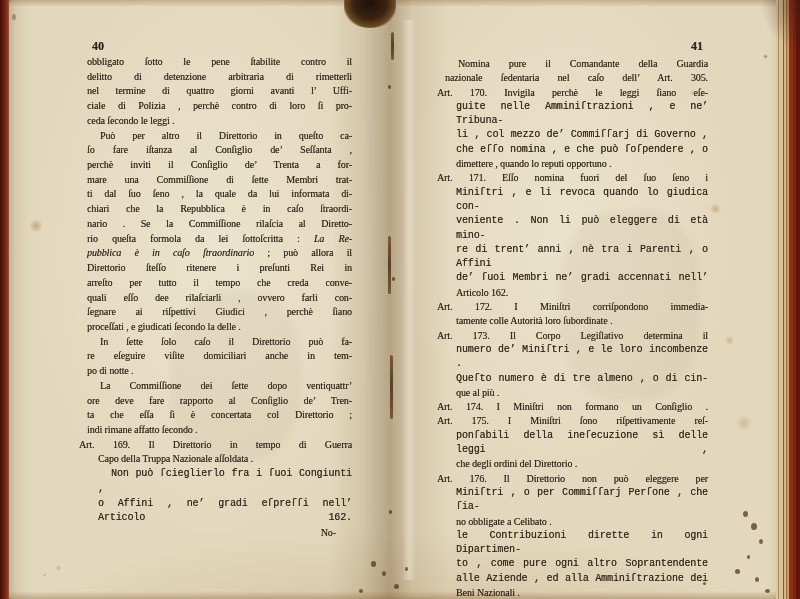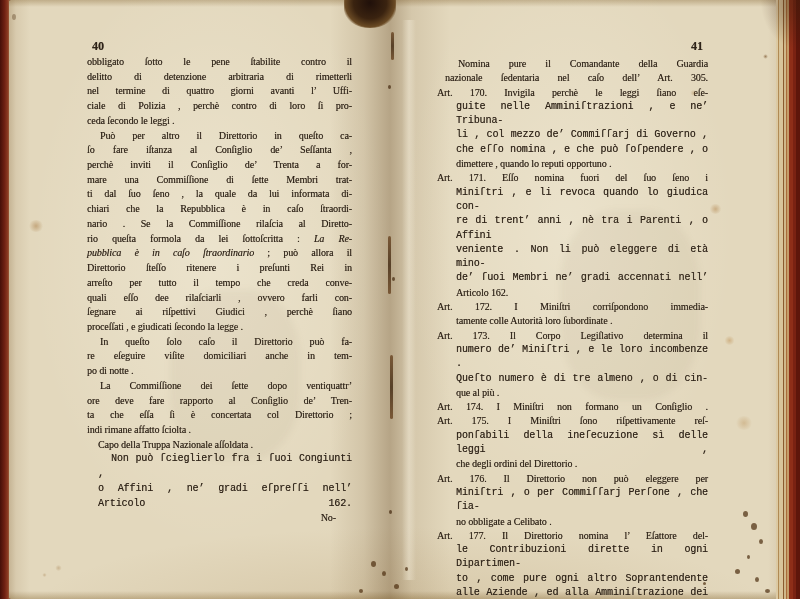--- a/index.html
+++ b/index.html
@@ -120,65 +120,65 @@
         <div class="line b">mare una Commiſſione di ſette Membri trat-</div>
         <div class="line b">ti dal ſuo ſeno , la quale da lui informata di-</div>
         <div class="line b">chiari che la Repubblica è in caſo ſtraordi-</div>
         <div class="line b">nario . Se la Commiſſione rilaſcia al Diretto-</div>
         <div class="line b"><span>rio queſta formola da lei ſottoſcritta : </span><span class="it">La Re-</span></div>
         <div class="line b"><span class="it">pubblica è in caſo ſtraordinario</span><span> ; può allora il</span></div>
         <div class="line b">Direttorio ſteſſo ritenere i preſunti Rei in</div>
         <div class="line b">arreſto per tutto il tempo che creda conve-</div>
         <div class="line b">quali eſſo dee rilaſciarli , ovvero farli con-</div>
         <div class="line b">ſegnare ai riſpettivi Giudici , perchè ſiano</div>
-        <div class="line bl">proceſſati , e giudicati ſecondo la legge .</div>
-        <div class="line bi">In queſto ſolo caſo il Direttorio può fa-</div>
+        <div class="line bl">proceſſati , e giudicati ſecondo la delle .</div>
+        <div class="line bi">In ſette ſolo caſo il Direttorio può fa-</div>
         <div class="line b">re eſeguire viſite domiciliari anche in tem-</div>
         <div class="line bl">po di notte .</div>
         <div class="line bi">La Commiſſione dei ſette dopo ventiquattr’</div>
         <div class="line b">ore deve fare rapporto al Conſiglio de’ Tren-</div>
         <div class="line b">ta che eſſa ſi è concertata col Direttorio ;</div>
-        <div class="line bl">indi rimane affatto ſciolta .</div>
+        <div class="line bl">indi rimane affatto ſecondo .</div>
+        <div class="line a">Art. 169. Il Direttorio in tempo di Guerra</div>
         <div class="line acl">Capo della Truppa Nazionale aſſoldata .</div>
         <div class="line ac bi">Non può ſcieglierlo fra i ſuoi Congiunti ,</div>
         <div class="line ac">o Affini , ne’ gradi eſpreſſi nell’ Articolo 162.</div>
         <div class="line cw pr">No-</div>
       </div>
   </div>
 
   <div class="page right">
     <div class="pageno">41</div>
     <div class="textcol">
         <div class="line bi">Nomina pure il Comandante della Guardia</div>
         <div class="line b">nazionale ſedentaria nel caſo dell’ Art. 305.</div>
         <div class="line a">Art. 170. Invigila perchè le leggi ſiano eſe-</div>
         <div class="line ac">guite nelle Amminiſtrazioni , e ne’ Tribuna-</div>
         <div class="line ac">li , col mezzo de’ Commiſſarj di Governo ,</div>
         <div class="line ac">che eſſo nomina , e che può ſoſpendere , o</div>
         <div class="line acl">dimettere , quando lo reputi opportuno .</div>
         <div class="line a">Art. 171. Eſſo nomina fuori del ſuo ſeno i</div>
         <div class="line ac">Miniſtri , e li revoca quando lo giudica con-</div>
+        <div class="line ac">veniente . Non li può eleggere di età mino-</div>
         <div class="line ac">re di trent’ anni , nè tra i Parenti , o Affini</div>
-        <div class="line ac">veniente . Non li può eleggere di età mino-</div>
         <div class="line ac">de’ ſuoi Membri ne’ gradi accennati nell’</div>
         <div class="line acl">Articolo 162.</div>
         <div class="line a">Art. 172. I Miniſtri corriſpondono immedia-</div>
         <div class="line acl">tamente colle Autorità loro ſubordinate .</div>
         <div class="line a">Art. 173. Il Corpo Legiſlativo determina il</div>
         <div class="line ac">numero de’ Miniſtri , e le loro incombenze .</div>
         <div class="line ac">Queſto numero è di tre almeno , o di cin-</div>
         <div class="line acl">que al più .</div>
         <div class="line a">Art. 174. I Miniſtri non formano un Conſiglio .</div>
         <div class="line a">Art. 175. I Miniſtri ſono riſpettivamente reſ-</div>
         <div class="line ac">ponſabili della ineſecuzione sì delle leggi ,</div>
         <div class="line acl">che degli ordini del Direttorio .</div>
         <div class="line a">Art. 176. Il Direttorio non può eleggere per</div>
         <div class="line ac">Miniſtri , o per Commiſſarj Perſone , che ſia-</div>
         <div class="line acl">no obbligate a Celibato .</div>
-        <div class="line a">Art. 177. Il Direttorio nomina l’ Eſattore del-</div>
         <div class="line ac">le Contribuzioni dirette in ogni Dipartimen-</div>
         <div class="line ac">to , come pure ogni altro Soprantendente</div>
         <div class="line ac">alle Aziende , ed alla Amminiſtrazione dei</div>
         <div class="line acl">Beni Nazionali .</div>
         <div class="line a">Art. 178. Niun Membro del Direttorio può</div>
         <div class="line cw">uſci-</div>
       </div>
   </div>
 
   <div class="fox" style="left:28px;top:220px;width:16px;height:12px;"></div>

